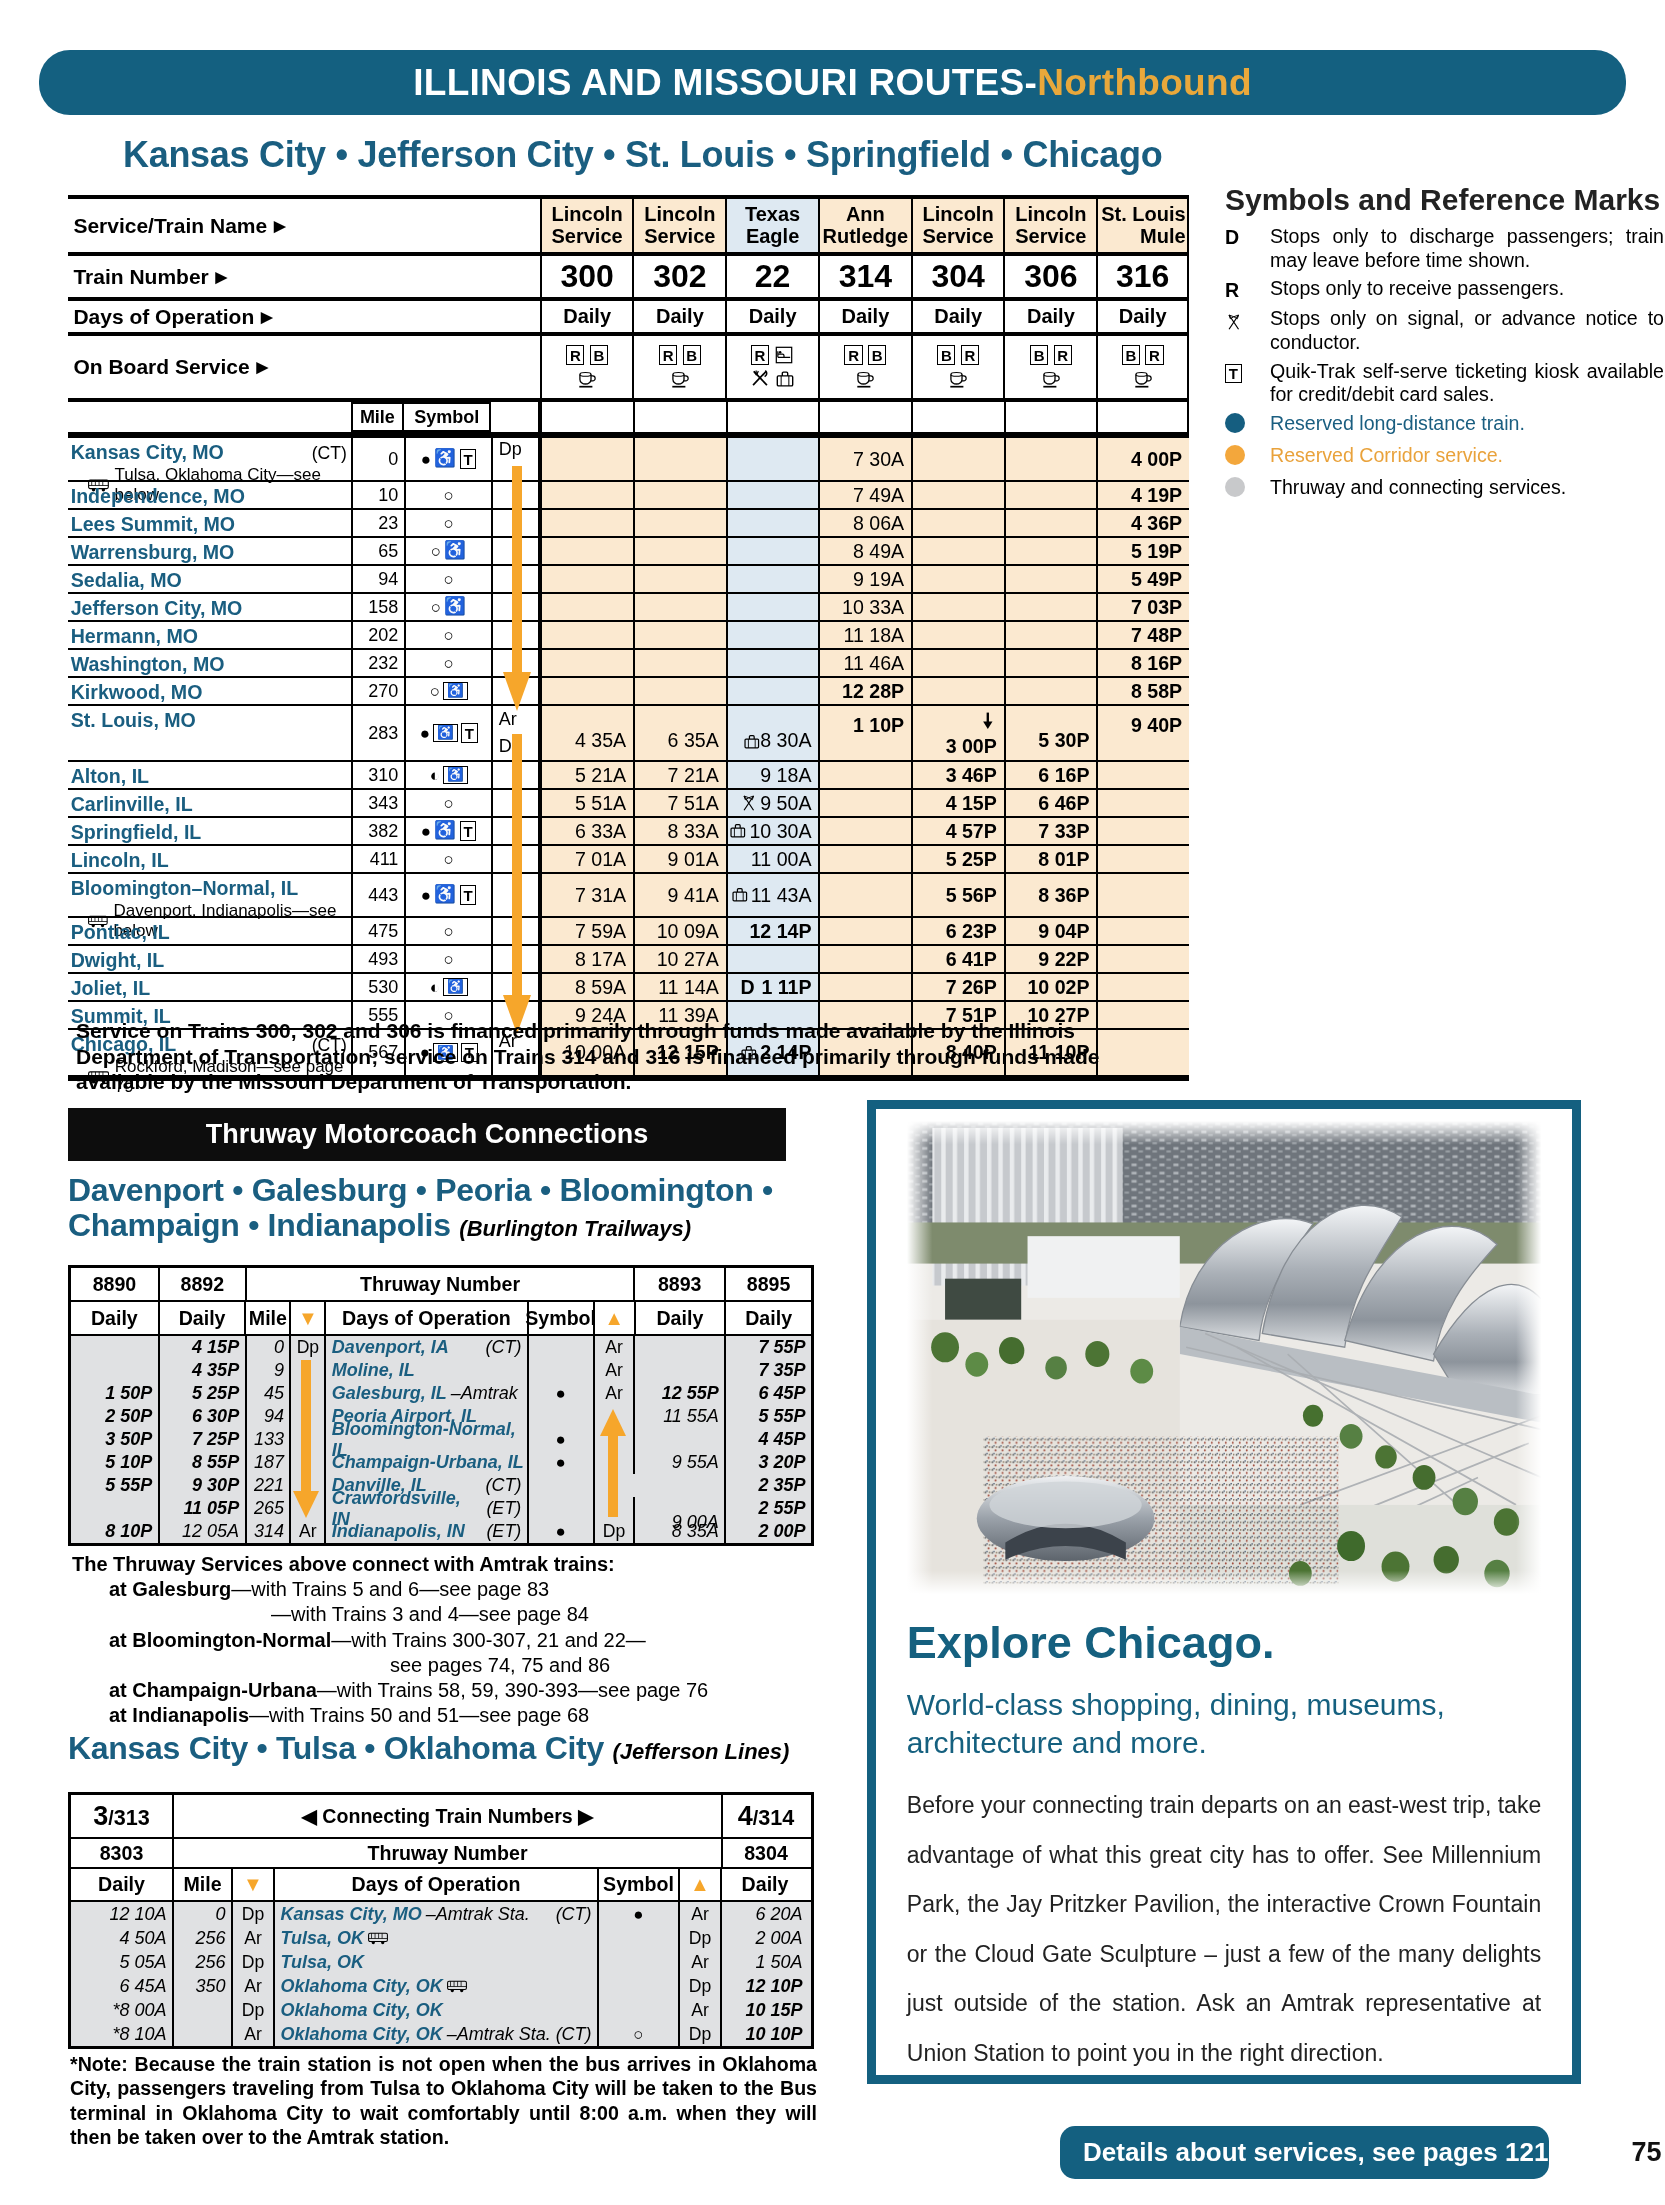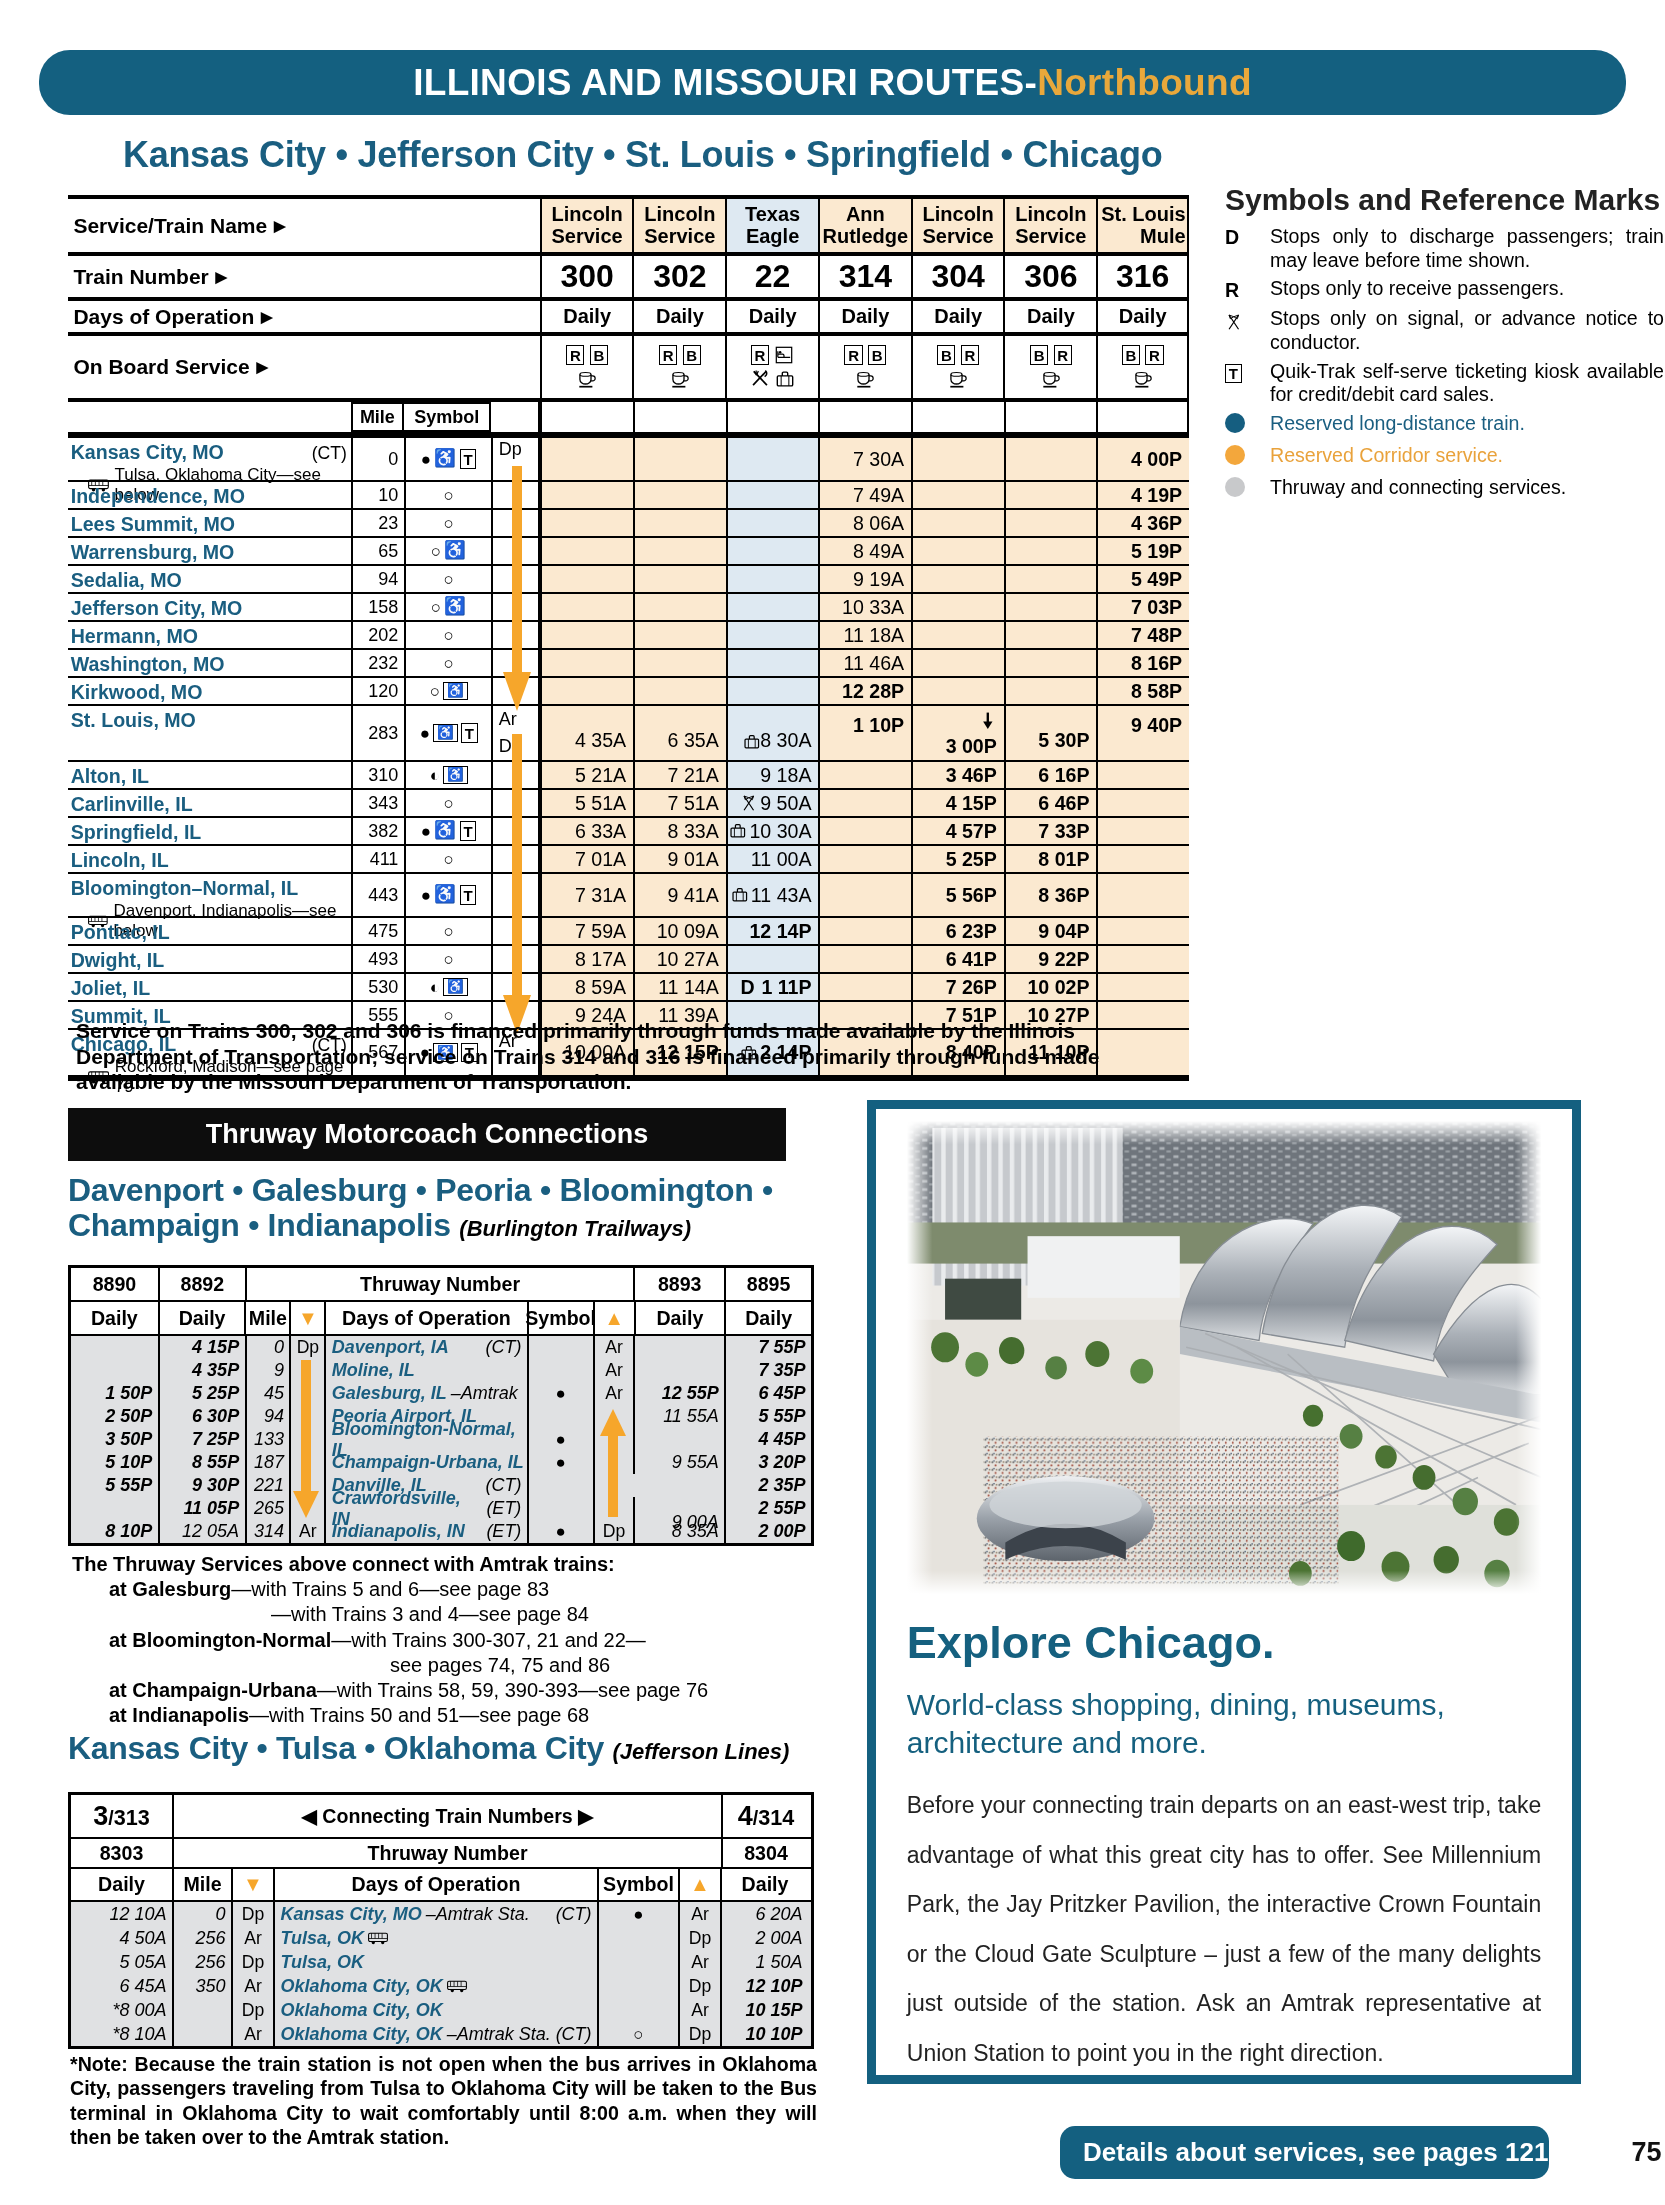--- a/index.html
+++ b/index.html
@@ -484,21 +484,21 @@
         <div class="c-time cream">
           <span class="pm">8 16P</span>
         </div>
       </div>
       <div class="mrow" style="height:26px">
         <div class="c-station">
           <div class="st-line">
             <span class="st-name">Kirkwood, MO</span>
           </div>
         </div>
-        <div class="c-mile">120</div>
+        <div class="c-mile">270</div>
         <div class="c-sym">
           <span class="sy">○</span>
           <span class="bx" style="font-size:13.5px">♿</span>
         </div>
         <div class="c-ardp" style="justify-content:flex-start;padding-top:1.4px">
           <span></span>
         </div>
         <div class="c-time cream"></div>
         <div class="c-time cream"></div>
         <div class="c-time blue"></div>

